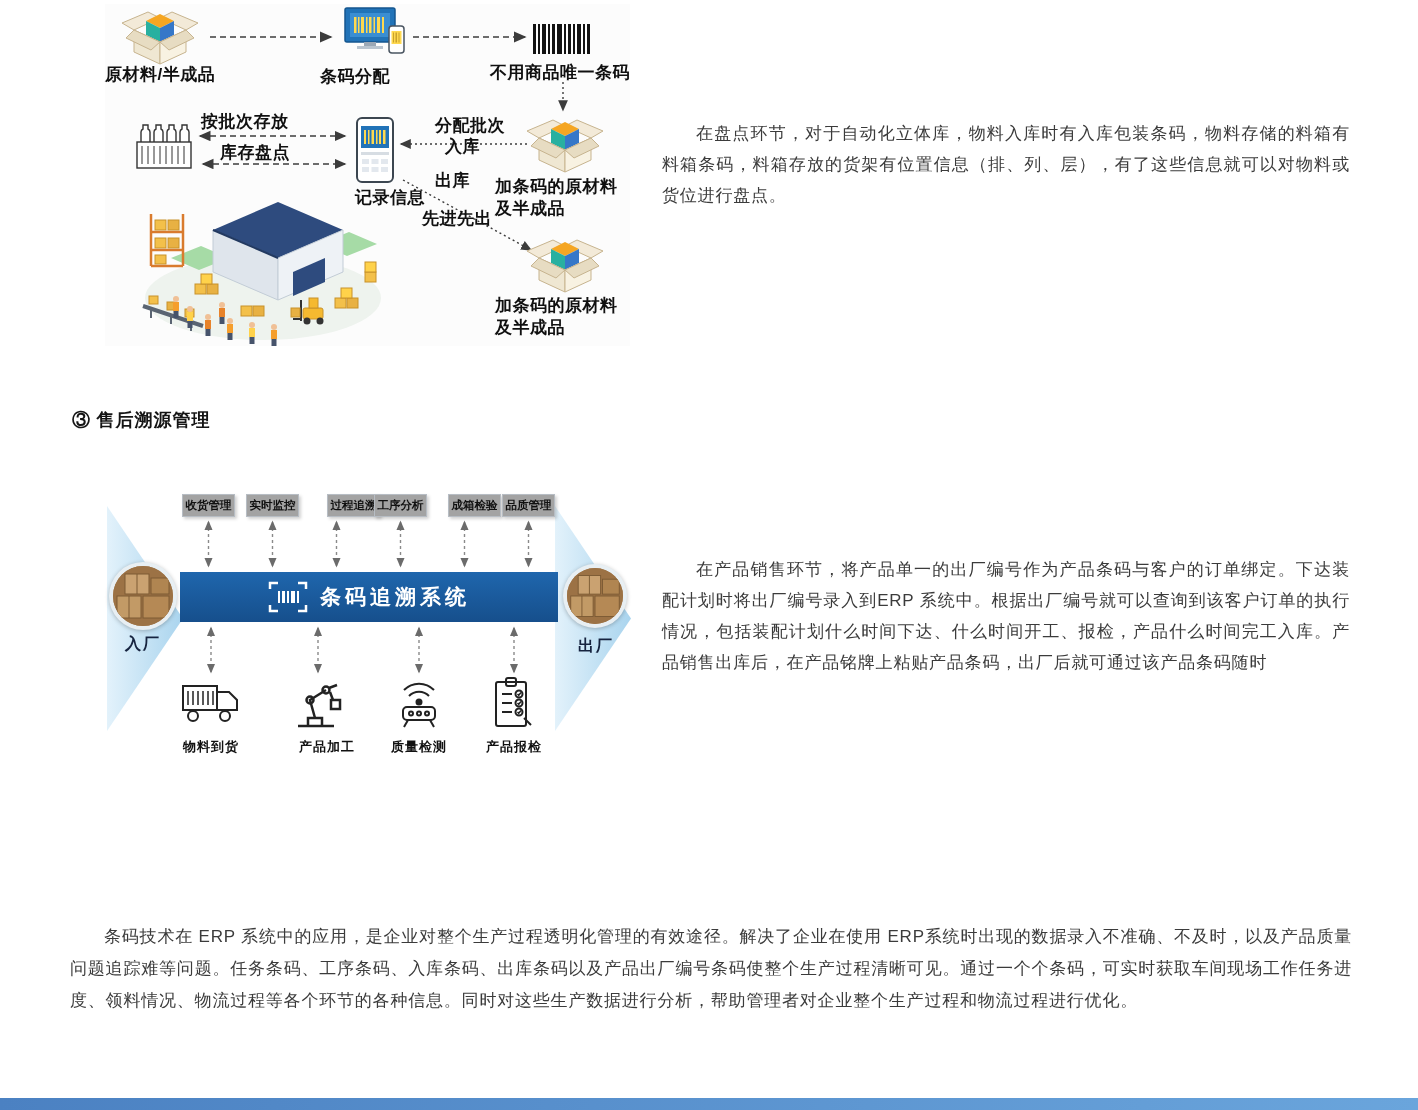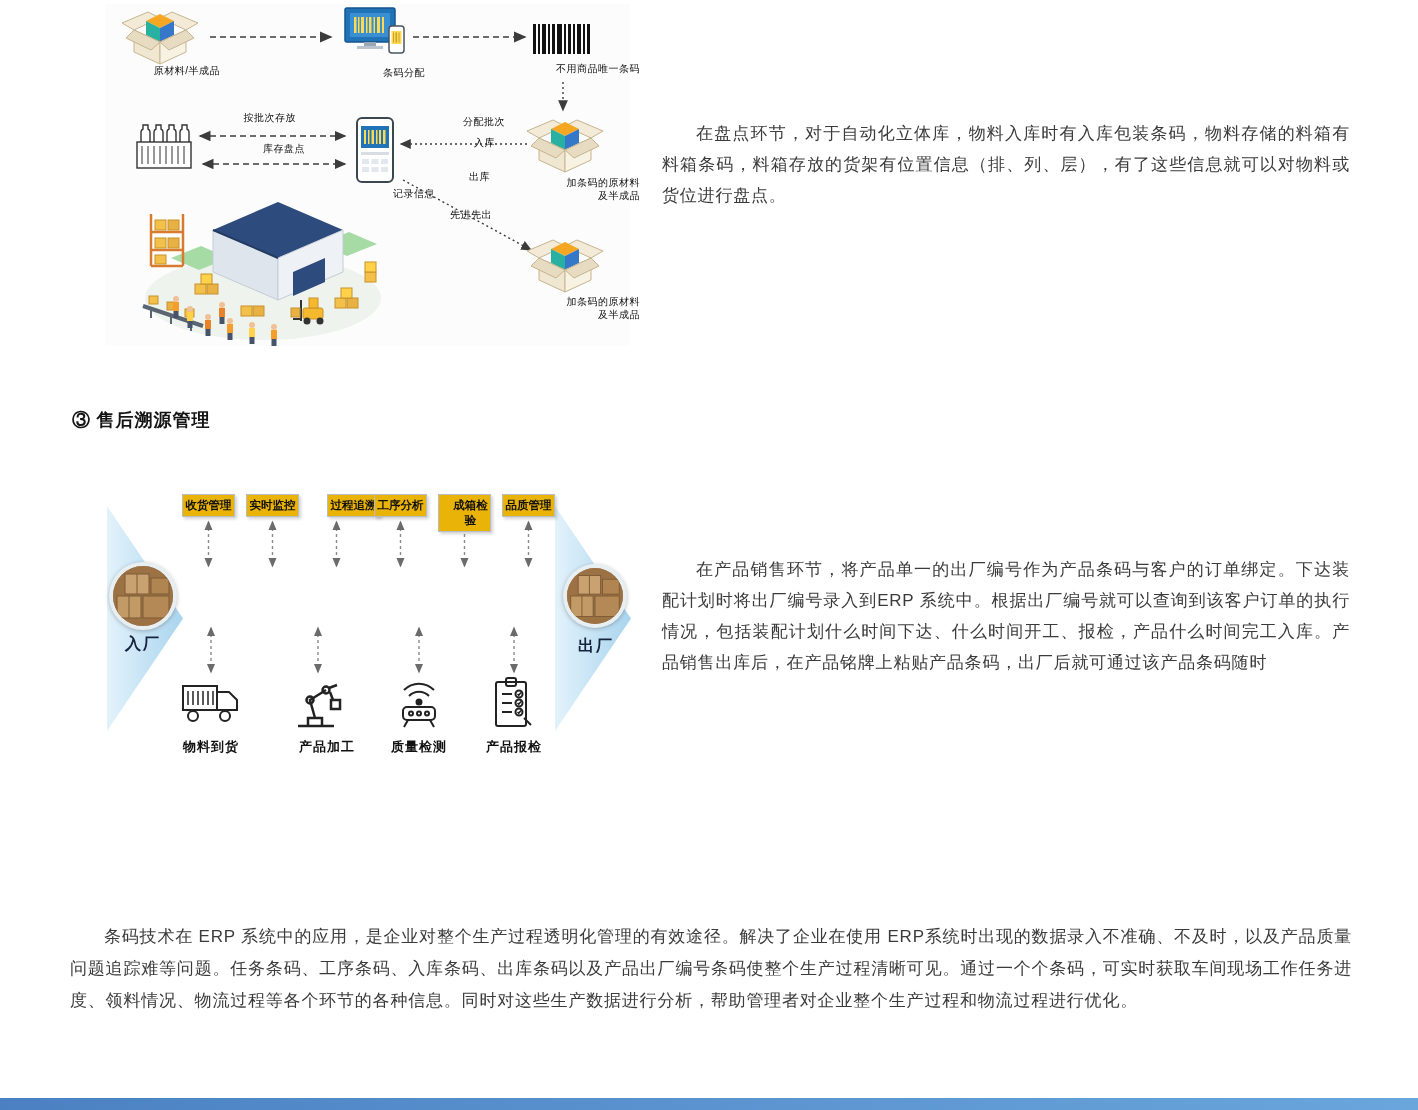--- a/index.html
+++ b/index.html
@@ -34,35 +34,35 @@
 
   
   .diagram {
     position:absolute;
     background:#fcfcfc;
   }
 
   
   .lbl {
     position:absolute;
-    font-size:10px;
-    font-weight:400;
+    font-size:17px;
+    font-weight:700;
     color:#101010;
-    text-align:right;
+    text-align:left;
     line-height:1.3;
     letter-spacing:0.5px;
   }
   .lbl.two-line div { display:block; }
 
   
   .d2-toplabel {
     position:absolute;
     top:28px;
     width:53px;
-    background:#eab308;
+    background:#a3a3a3;
     border:1px solid #b7bdc4;
     box-shadow:2px 2px 3px rgba(0,0,0,0.18);
     font-size:11.5px;
     font-weight:700;
     color:#111;
     text-align:center;
     padding:3px 0;
   }
   .d2-bar {
     position:absolute;
@@ -401,23 +401,38 @@
       <line x1="24" y1="8" x2="24" y2="28" stroke="#7c5a34"></line>
       <line x1="16" y1="30" x2="16" y2="52" stroke="#7c5a34"></line>
     </svg>
   </div>
   <div class="d2-gate-label" style="left:461px; top:170px; width:60px;">出厂</div>
 
   <div class="d2-toplabel" style="left:77px;">收货管理</div>
   <div class="d2-toplabel" style="left:141px;">实时监控</div>
   <div class="d2-toplabel" style="left:222px;">过程追溯</div>
   <div class="d2-toplabel" style="left:269px;">工序分析</div>
-  <div class="d2-toplabel" style="left:333px;padding-left:12px;">成箱检验</div>
+  <div class="d2-toplabel" style="left:343px;">成箱检验</div>
   <div class="d2-toplabel" style="left:397px;">品质管理</div>
 
+  <div class="d2-bar">
+    <svg width="40" height="32" viewBox="0 0 40 32">
+      <g stroke="#fff" stroke-width="2.5" fill="none">
+        <path d="M2,8 V2 h8 M30,2 h8 v6 M38,24 v6 h-8 M10,30 H2 v-6"></path>
+      </g>
+      <g fill="#fff">
+        <rect x="10" y="10" width="2" height="12"></rect>
+          <rect x="14" y="10" width="3" height="12"></rect>
+        <rect x="19" y="10" width="2" height="12"></rect>
+          <rect x="23" y="10" width="4" height="12"></rect>
+        <rect x="29" y="10" width="2" height="12"></rect>
+      </g>
+    </svg>
+    <span class="d2-bar-title">条码追溯系统</span>
+  </div>
 
   <svg width="60" height="50" viewBox="0 0 60 50" style="position:absolute; left:76px; top:212px;">
     <g fill="none" stroke="#222" stroke-width="2">
       <rect x="2" y="8" width="34" height="24"></rect>
       <path d="M36,14 h12 l8,8 v10 h-20"></path>
       <circle cx="12" cy="38" r="5"></circle>
       <circle cx="44" cy="38" r="5"></circle>
       <path d="M7,13 v14 M12,13 v14 M17,13 v14 M22,13 v14 M27,13 v14 M32,13 v14" stroke-width="1.5"></path>
     </g>
   </svg>

